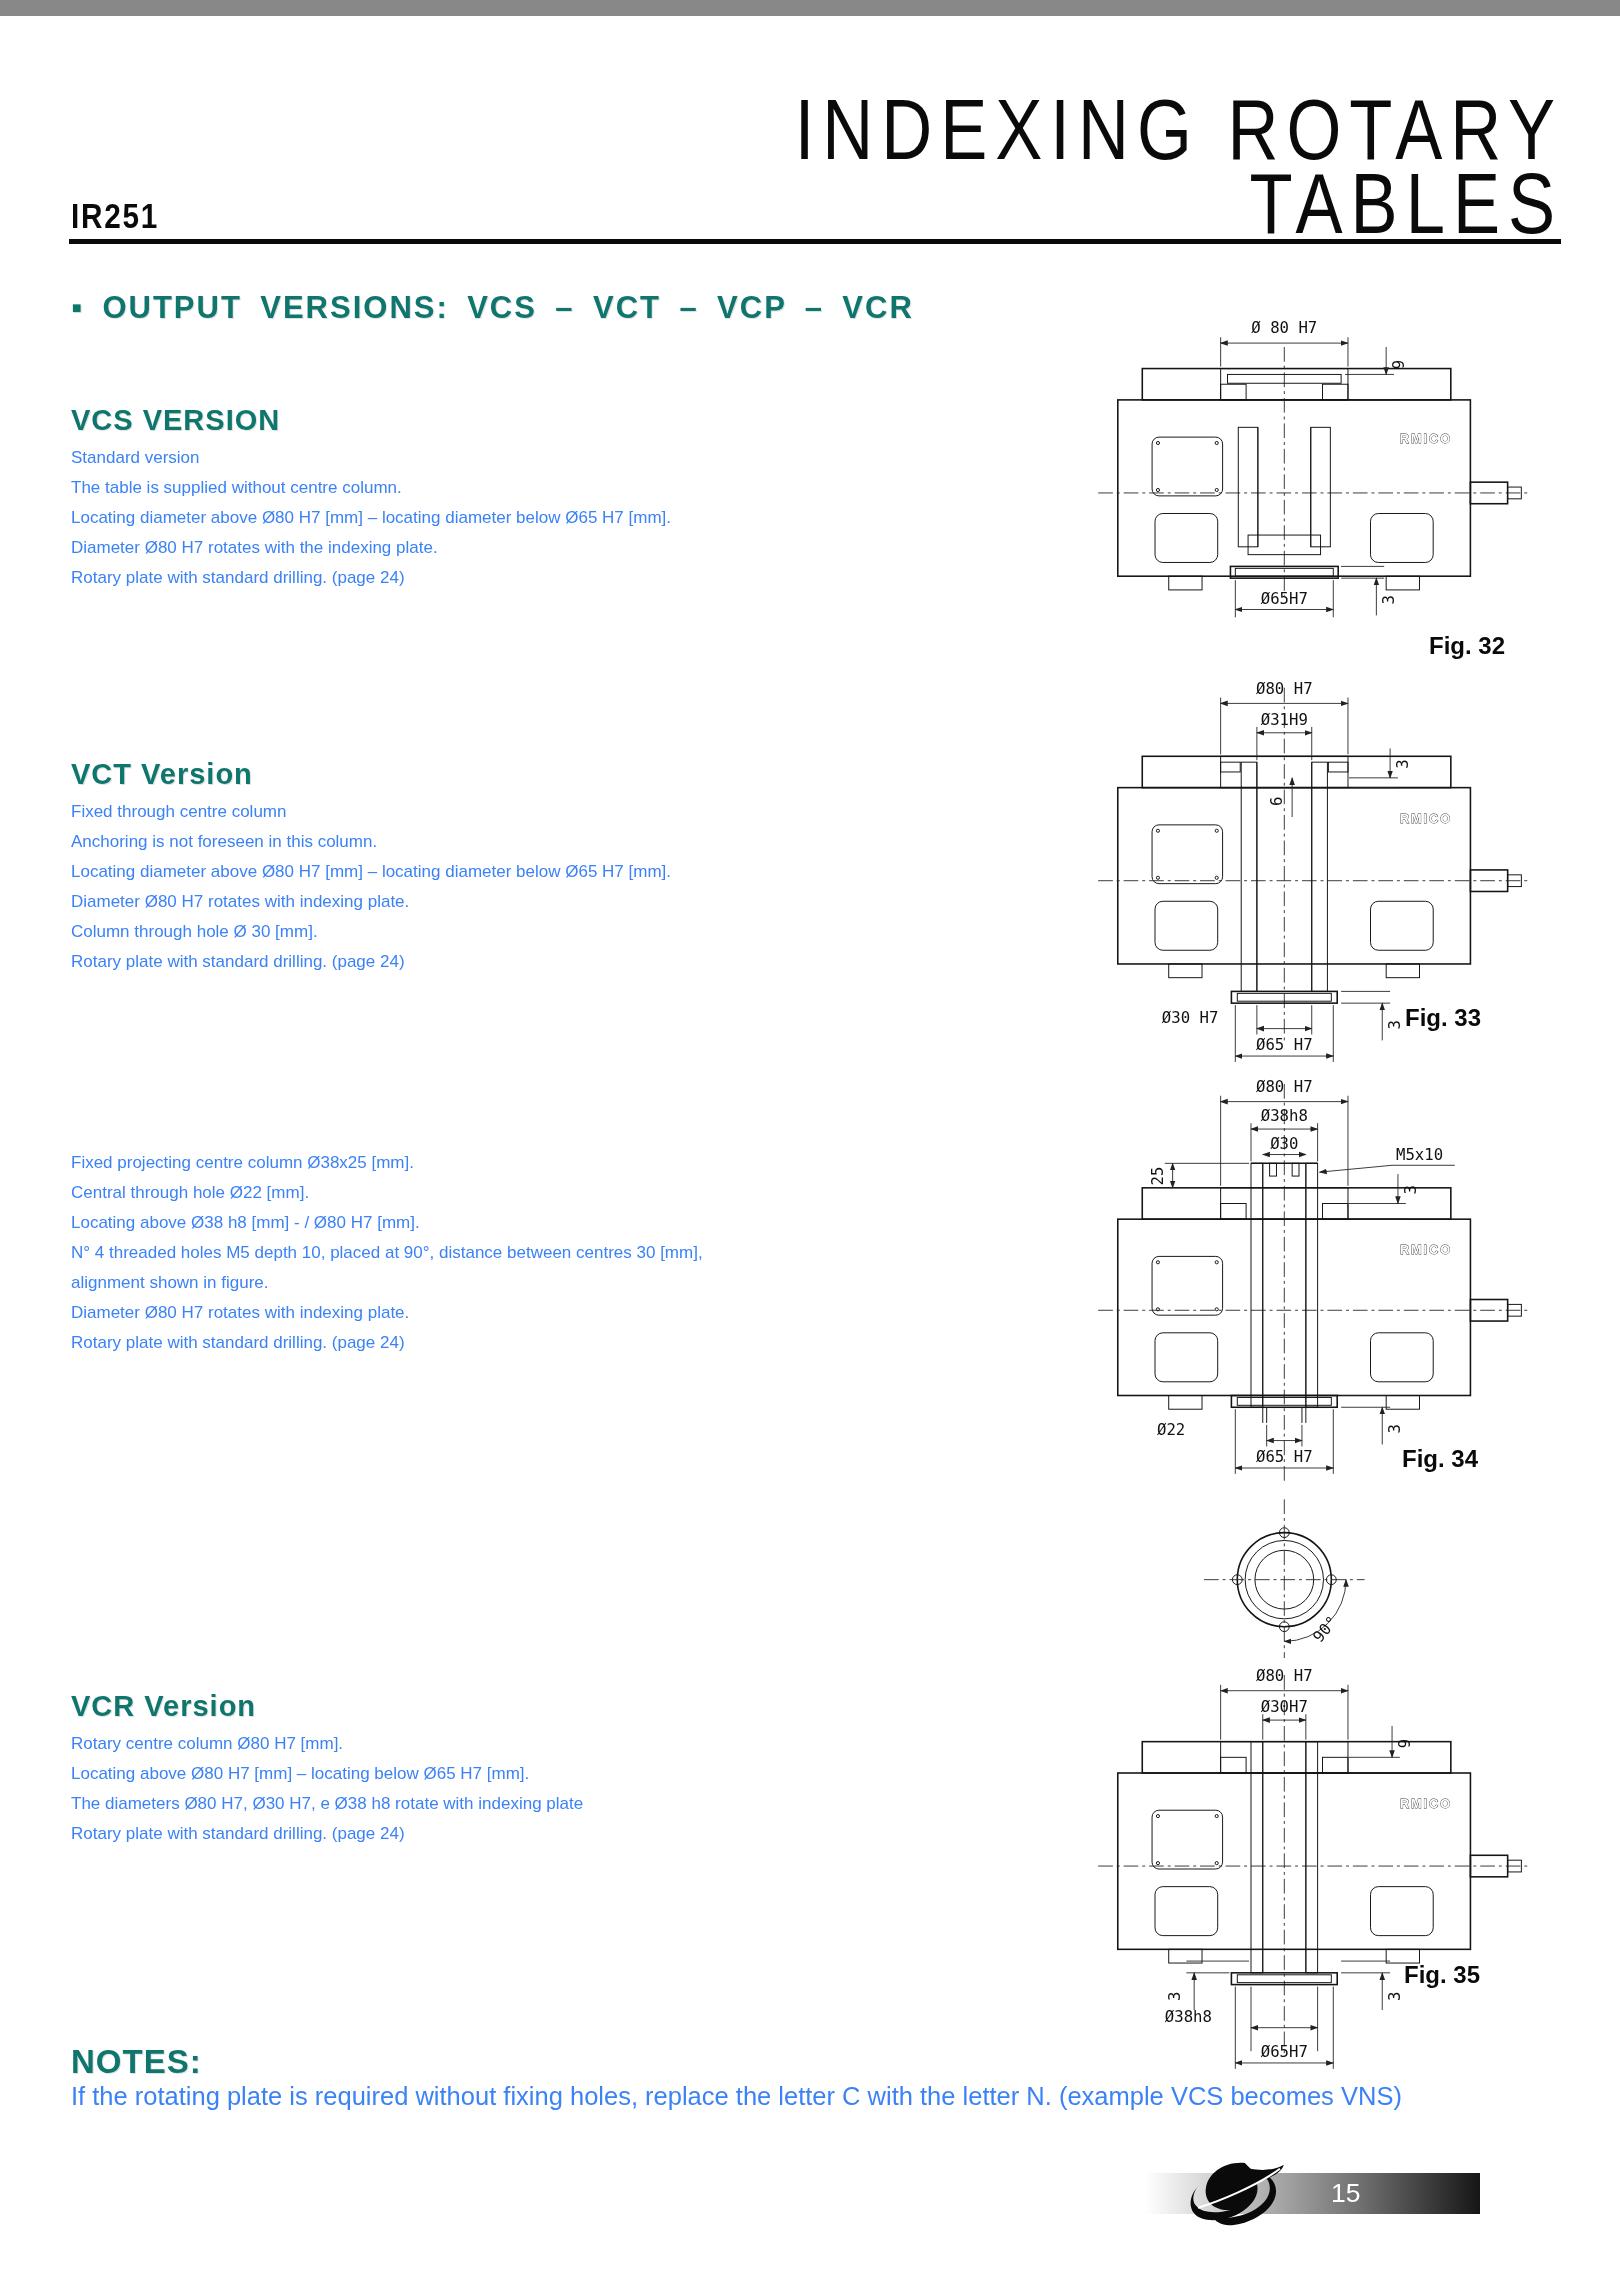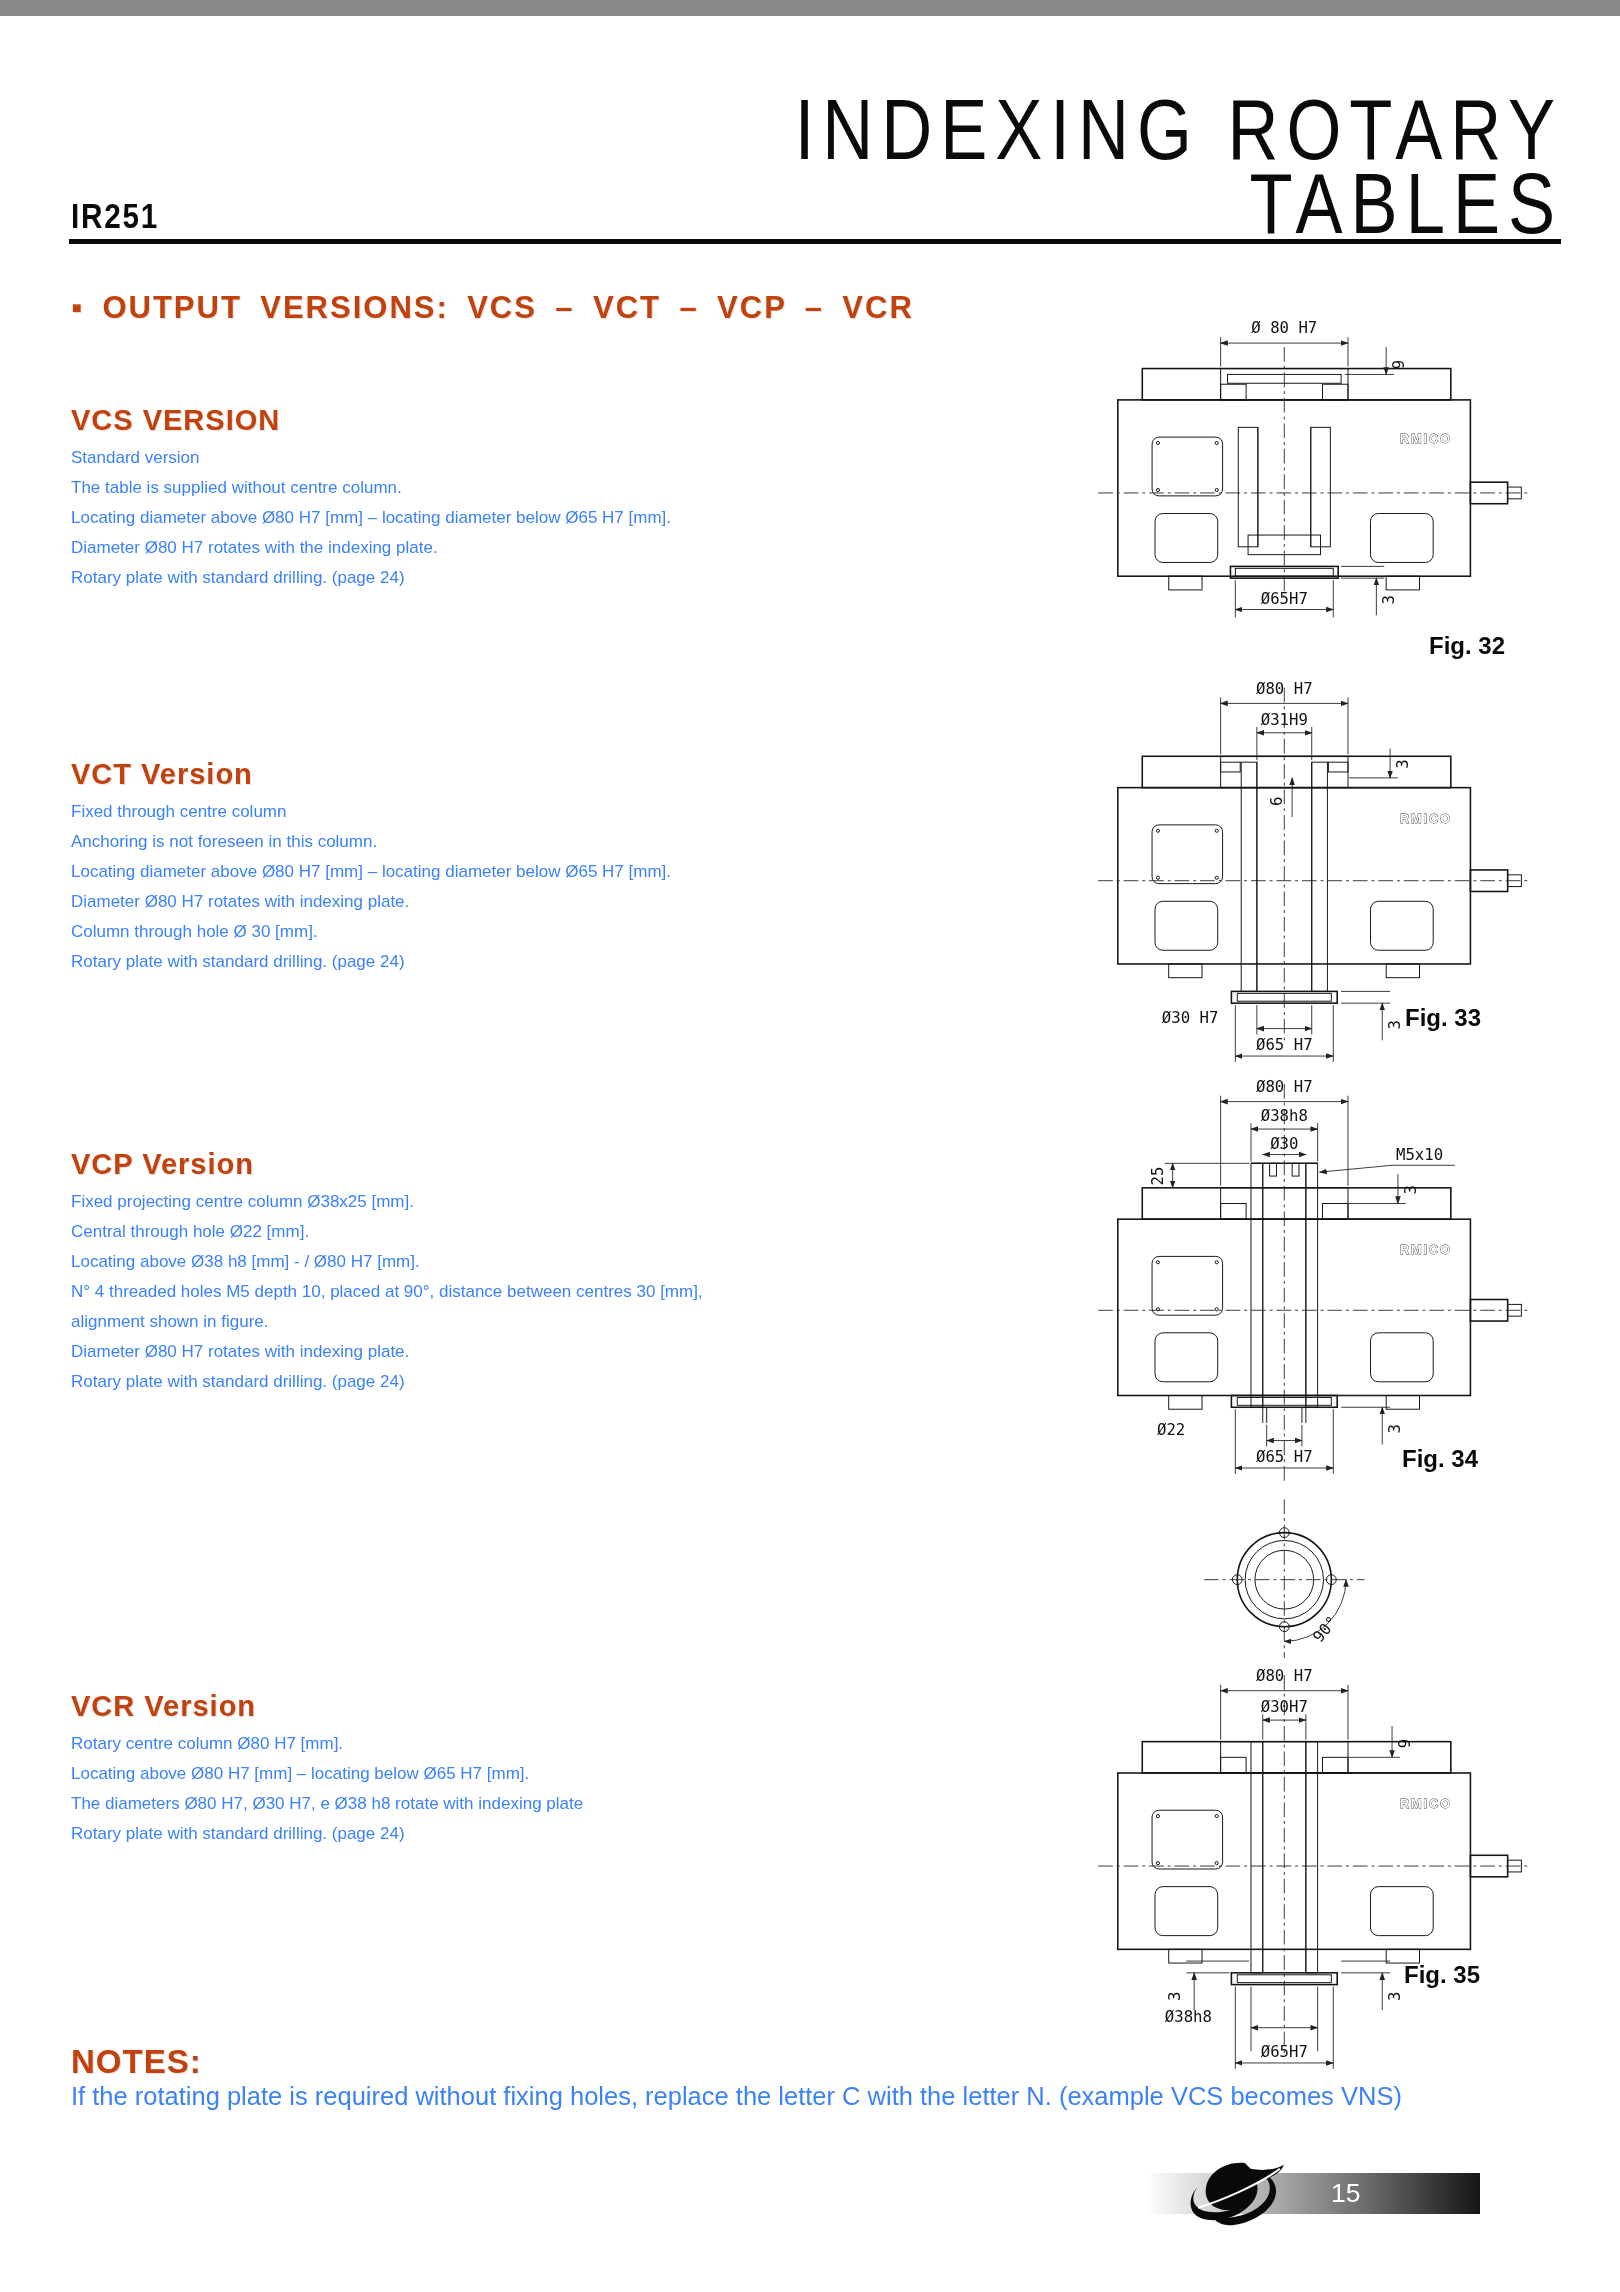--- a/index.html
+++ b/index.html
@@ -9,21 +9,21 @@
 
   
   .doc-title{right:57px;top:76px;text-align:right;font-size:86px;line-height:74px;
              font-weight:400;letter-spacing:9.8px;color:#0a0a0a;transform:scaleX(0.82);
              transform-origin:100% 0;white-space:nowrap;}
   .model{left:71px;top:180px;font-size:35px;font-weight:700;letter-spacing:2px;color:#0a0a0a;
          transform:scaleX(0.85);transform-origin:0 0;}
   .rule{left:69px;top:223px;width:1492px;height:4.9px;background:#0a0a0a;}
 
   
-  .ghead{color:#c2410c;font-weight:700;text-shadow:1px 1px 0 #e0e0e0;white-space:nowrap;}
+  .ghead{color:#0f766e;font-weight:700;text-shadow:1px 1px 0 #e0e0e0;white-space:nowrap;}
   .ov-heading{left:71px;top:274px;font-size:31px;letter-spacing:2px;word-spacing:7.8px;}
   .sec-head{font-size:29px;letter-spacing:1px;margin:0 0 5.9px 0;}
 
   .version{left:71px;width:980px;}
   .version p{margin:0;font-size:17px;line-height:30px;color:#3b82f6;white-space:nowrap;}
   .s0{top:388px;} .s1{top:742px;} .s2{top:1132px;} .s3{top:1674px;}
 
   
   .fig{overflow:visible;}
   .fig-label{font-size:24px;font-weight:700;color:#0a0a0a;white-space:nowrap;}
@@ -73,21 +73,20 @@
     <h2 class="ghead sec-head">VCT Version</h2>
     <p>Fixed through centre column</p>
     <p>Anchoring is not foreseen in this column.</p>
     <p>Locating diameter above Ø80 H7 [mm] – locating diameter below Ø65 H7 [mm].</p>
     <p>Diameter Ø80 H7 rotates with indexing plate.</p>
     <p>Column through hole Ø 30 [mm].</p>
     <p>Rotary plate with standard drilling. (page 24)</p>
   </section>
 
   <section class="abs version s2">
-    <h2 class="ghead sec-head">VCP Version</h2>
     <p>Fixed projecting centre column Ø38x25 [mm].</p>
     <p>Central through hole Ø22 [mm].</p>
     <p>Locating above Ø38 h8 [mm] - / Ø80 H7 [mm].</p>
     <p>N° 4 threaded holes M5 depth 10, placed at 90°, distance between centres 30 [mm],</p>
     <p>alignment shown in figure.</p>
     <p>Diameter Ø80 H7 rotates with indexing plate.</p>
     <p>Rotary plate with standard drilling. (page 24)</p>
   </section>
 
   <section class="abs version s3">

